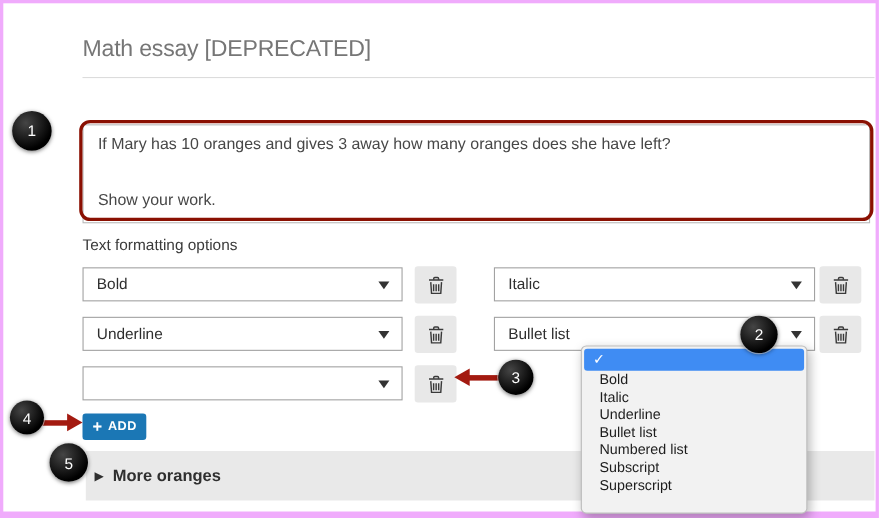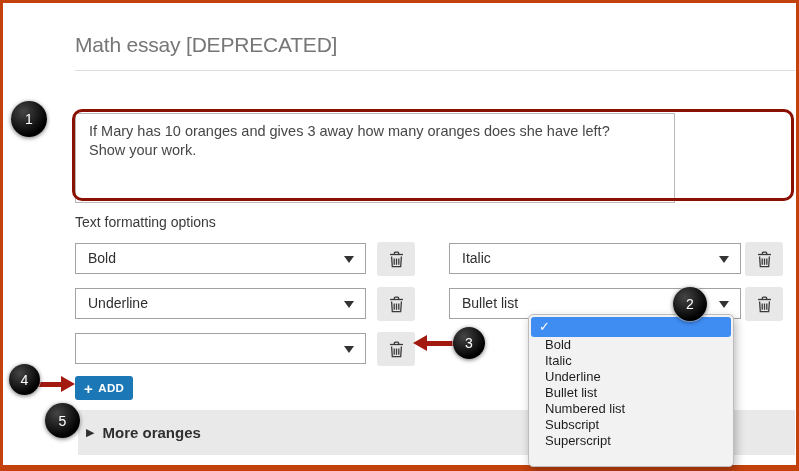--- a/index.html
+++ b/index.html
@@ -1,44 +1,44 @@
 <!DOCTYPE html>
 <html><head>
 <meta charset="utf-8">
 <style>
   * { margin:0; padding:0; box-sizing:border-box; }
   html,body { background:#fff; }
   body { font-family:"Liberation Sans", sans-serif; }
 
   .frame {
     position:relative; width:799px; height:471px;
-    background:#c2410c; overflow:hidden;
+    background:#f0abfc; overflow:hidden;
   }
   .canvas {
     position:absolute; left:3px; top:3px; right:3px; bottom:6px;
     background:#ffffff;
   }
   .abs { position:absolute; }
 
   .page-title {
     left:72px; top:30px; font-size:21px; color:#767676;
     letter-spacing:-0.2px; font-weight:400;
   }
   .divider { left:72px; top:67px; width:720px; height:1px; background:#dcdcdc; }
 
   .field-label { font-size:14px; color:#3a3a3a; }
   .required { color:#e0294b; }
 
   .compose-box {
-    left:72px; top:110px; width:600px; height:90px;
+    left:72px; top:110px; width:716px; height:90px;
     background:#fff; border:1px solid #b9b9b9;
   }
   .compose-box .line { position:absolute; left:13px; font-size:14.5px; color:#474747; white-space:nowrap; }
   .compose-box .line1 { top:9px; }
-  .compose-box .line2 { top:28px; }
+  .compose-box .line2 { top:60px; }
 
   .red-annotation {
     left:69px; top:106px; width:722px; height:92px;
     border:3px solid #8a1002; border-radius:10px;
     pointer-events:none;
   }
 
   .callout {
     border-radius:50%; color:#fff; text-align:center;
     background:radial-gradient(circle at 35% 30%, #454545, #000 70%);

